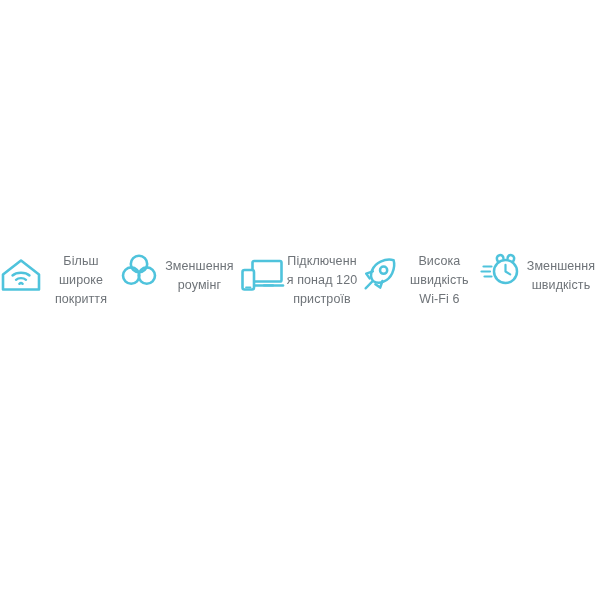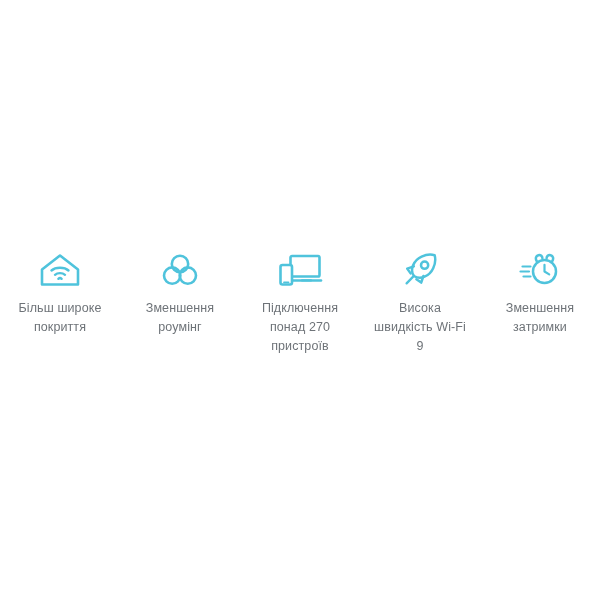--- a/index.html
+++ b/index.html
@@ -22,21 +22,21 @@
     display: flex;
     flex-direction: row;
     align-items: flex-start;
     justify-content: space-between;
     padding-top: 252px;
     box-sizing: border-box;
   }
   .feature-item {
     width: 120px;
     display: flex;
-    flex-direction: column;
+    flex-direction: row;
     align-items: center;
   }
   .feature-icon {
     width: 44px;
     height: 36px;
     display: flex;
     align-items: center;
     justify-content: center;
     margin-bottom: 11px;
   }
@@ -86,45 +86,45 @@
   <div class="feature-item">
     <span class="feature-icon">
       <svg width="44" height="34" viewBox="0 0 44 34" fill="none" stroke="#4fc3dc" stroke-width="2.6" stroke-linecap="round" stroke-linejoin="round">
         <rect x="12.5" y="3" width="29" height="20.5" rx="1.6"></rect>
         <path d="M9 27.5 L43 27.5" stroke-width="2.6"></path>
         <path d="M24 27.4 L33 27.4" stroke-width="2.2"></path>
         <rect x="2.5" y="12" width="11.5" height="19.5" rx="2" fill="#ffffff"></rect>
         <path d="M6 29.3 L10.5 29.3" stroke-width="1.8"></path>
       </svg>
     </span>
-    <span class="feature-label">Підключення понад 270 пристроїв</span>
+    <span class="feature-label">Підключення понад 120 пристроїв</span>
   </div>
 
   <div class="feature-item">
     <span class="feature-icon">
       <svg width="36" height="34" viewBox="0 0 36 34" fill="none" stroke="#4fc3dc" stroke-width="2.5" stroke-linecap="round" stroke-linejoin="round">
         <path d="M11.6 22.4 C7.8 16.6, 11.4 7.4, 19.6 3.6 C24.8 1.2, 30.6 1.6, 32.6 2.2
                  C33.2 4.2, 33.6 10, 31.2 15.2 C27.4 23.4, 18.2 27, 12.4 23.2 Z"></path>
         <circle cx="22.6" cy="12.2" r="3.6"></circle>
         <path d="M11.8 13.4 L5.2 15.6 L8.6 20.4"></path>
         <path d="M21.4 23 L19.2 29.6 L14.4 26.2"></path>
         <path d="M11.4 23.4 L4.6 30.4" stroke-width="2.3"></path>
       </svg>
     </span>
-    <span class="feature-label">Висока швидкість Wi-Fi 9</span>
+    <span class="feature-label">Висока швидкість Wi-Fi 6</span>
   </div>
 
   <div class="feature-item">
     <span class="feature-icon">
       <svg width="42" height="34" viewBox="0 0 42 34" fill="none" stroke="#4fc3dc" stroke-width="2.5" stroke-linecap="round" stroke-linejoin="round">
         <circle cx="25.5" cy="18.5" r="11.5"></circle>
         <path d="M25.5 11.8 L25.5 18.5 L30.2 21.4" stroke-width="2.2"></path>
         <path d="M17.8 8.2 C16 5.6, 17 2.8, 19.4 2.2 C21.8 1.6, 23.4 3.4, 23.4 5.2"></path>
         <path d="M33.2 8.2 C35 5.6, 34 2.8, 31.6 2.2 C29.2 1.6, 27.6 3.4, 27.6 5.2"></path>
         <path d="M3.5 13.5 L11.5 13.5" stroke-width="2.2"></path>
         <path d="M1.5 18.5 L10 18.5" stroke-width="2.2"></path>
         <path d="M4.5 23.5 L11.5 23.5" stroke-width="2.2"></path>
       </svg>
     </span>
-    <span class="feature-label">Зменшення затримки</span>
+    <span class="feature-label">Зменшення швидкість</span>
   </div>
 
 </div>
 
 </body></html>

